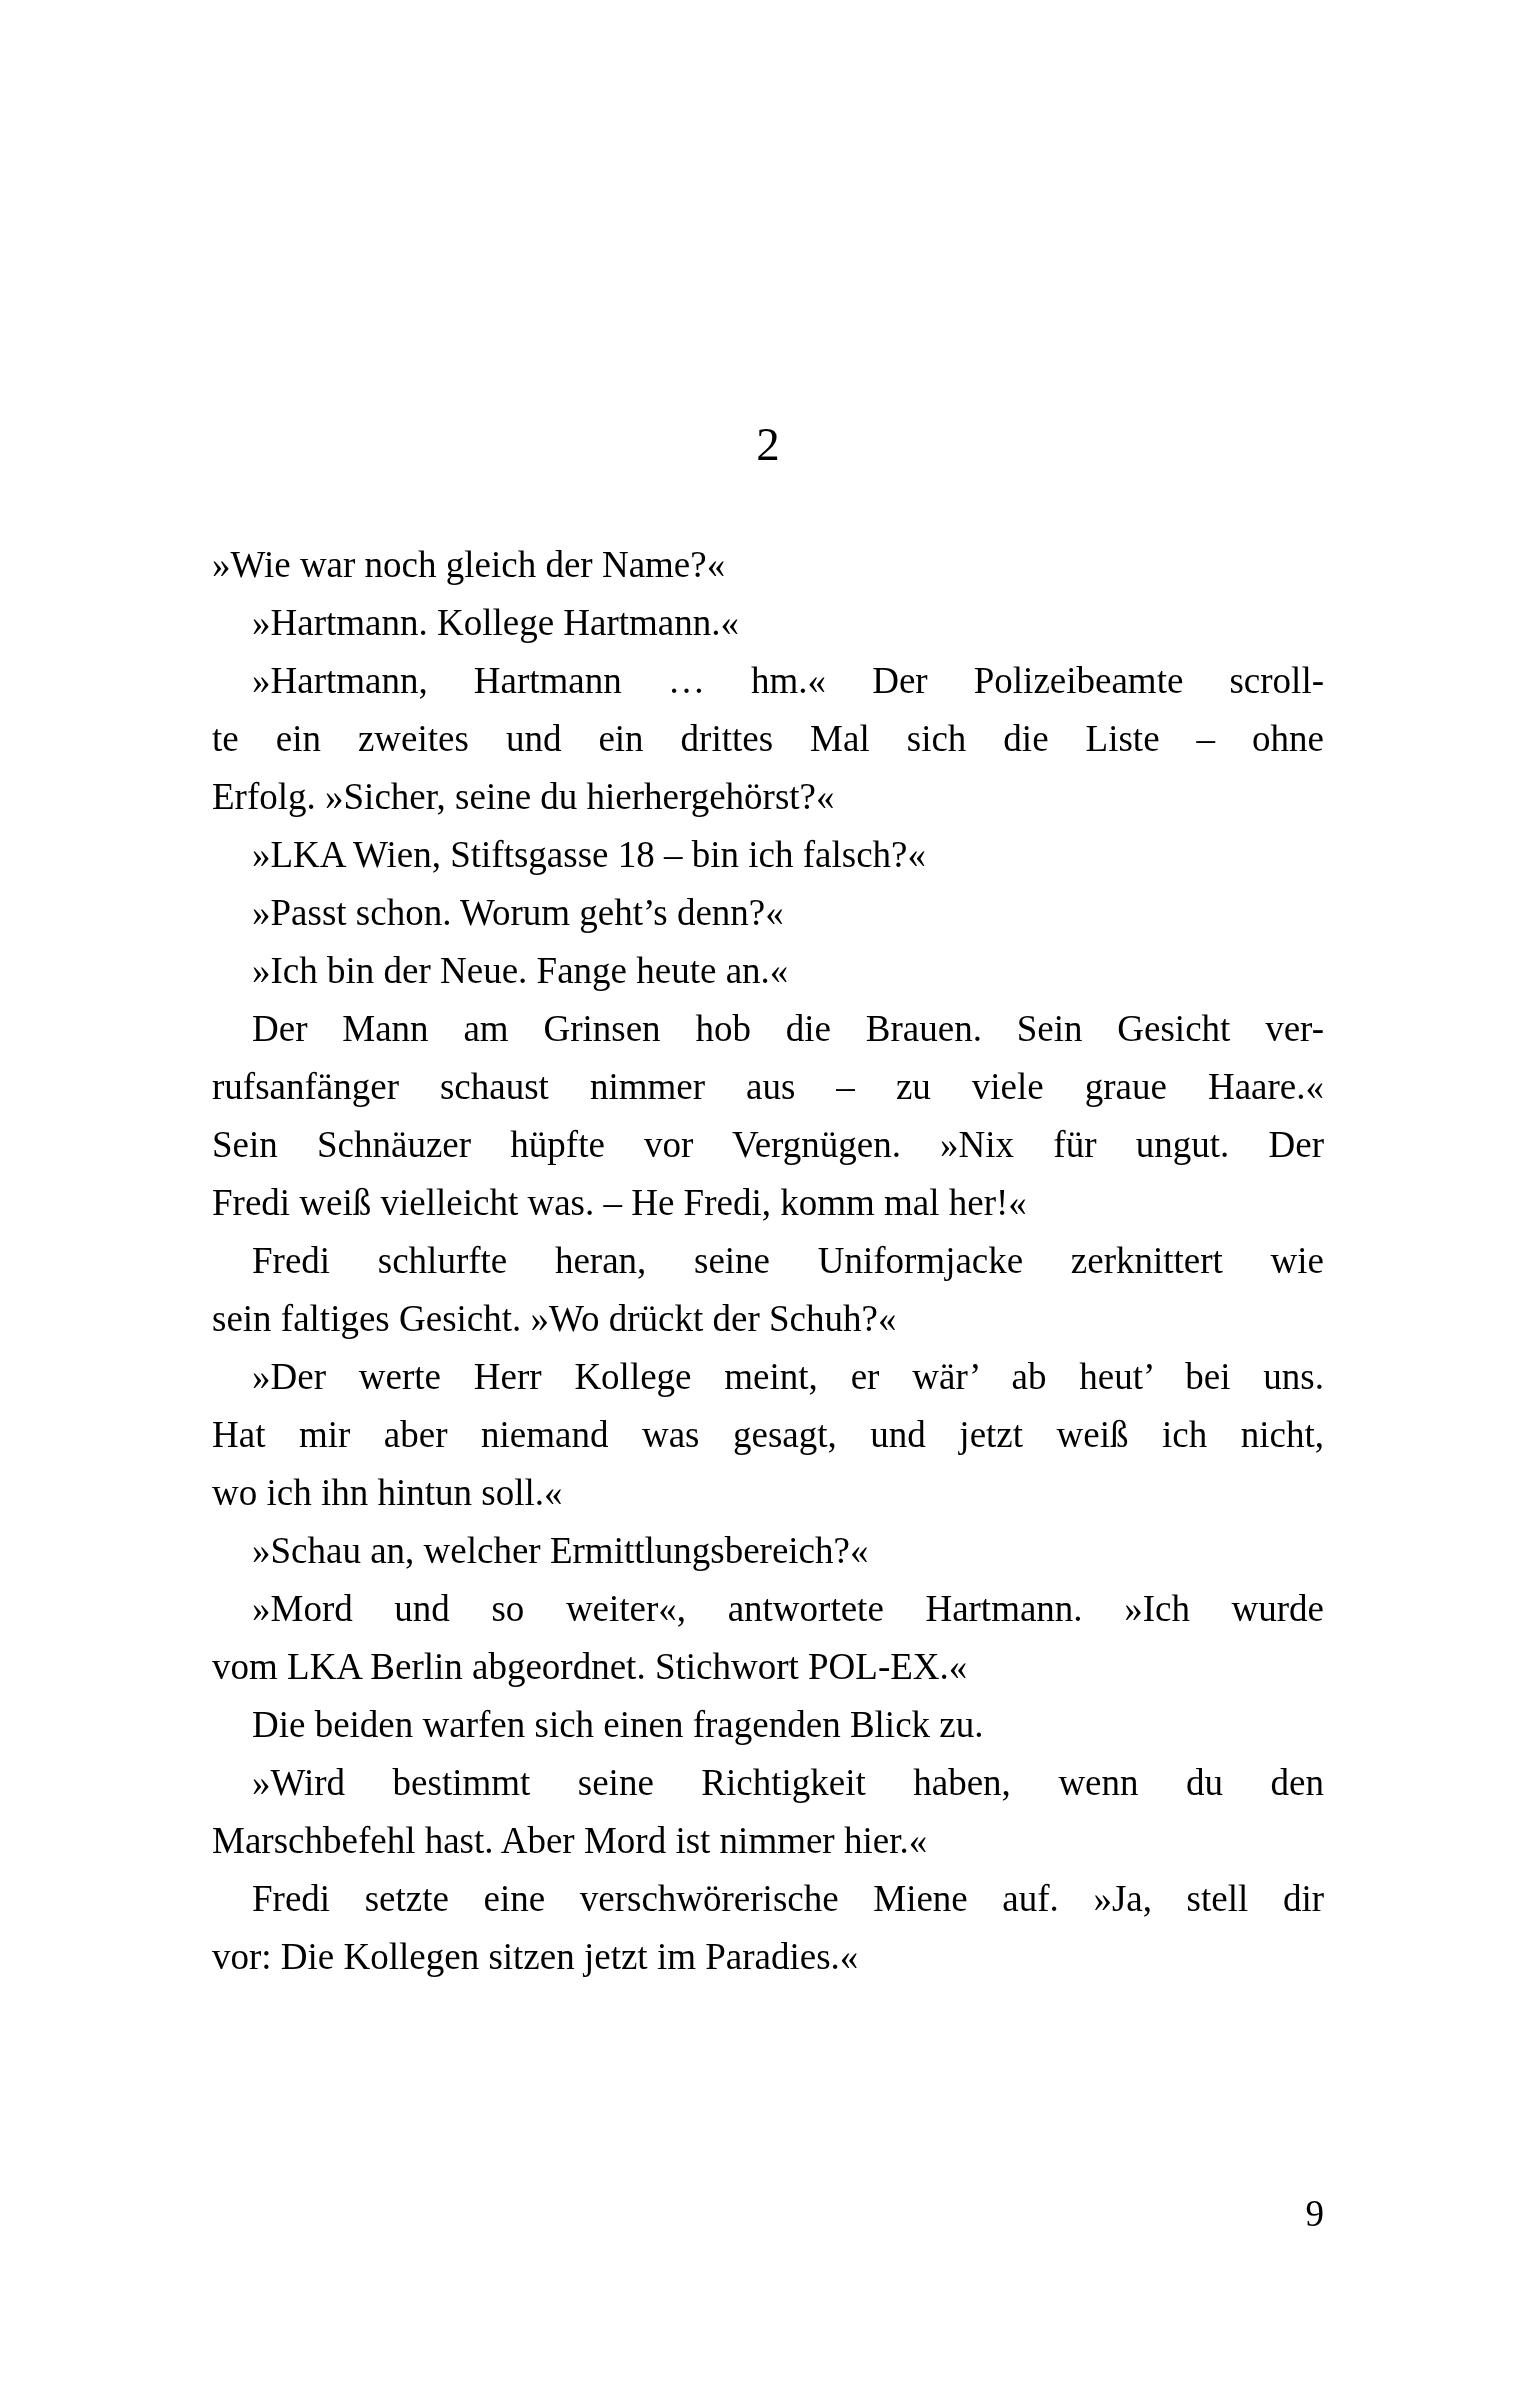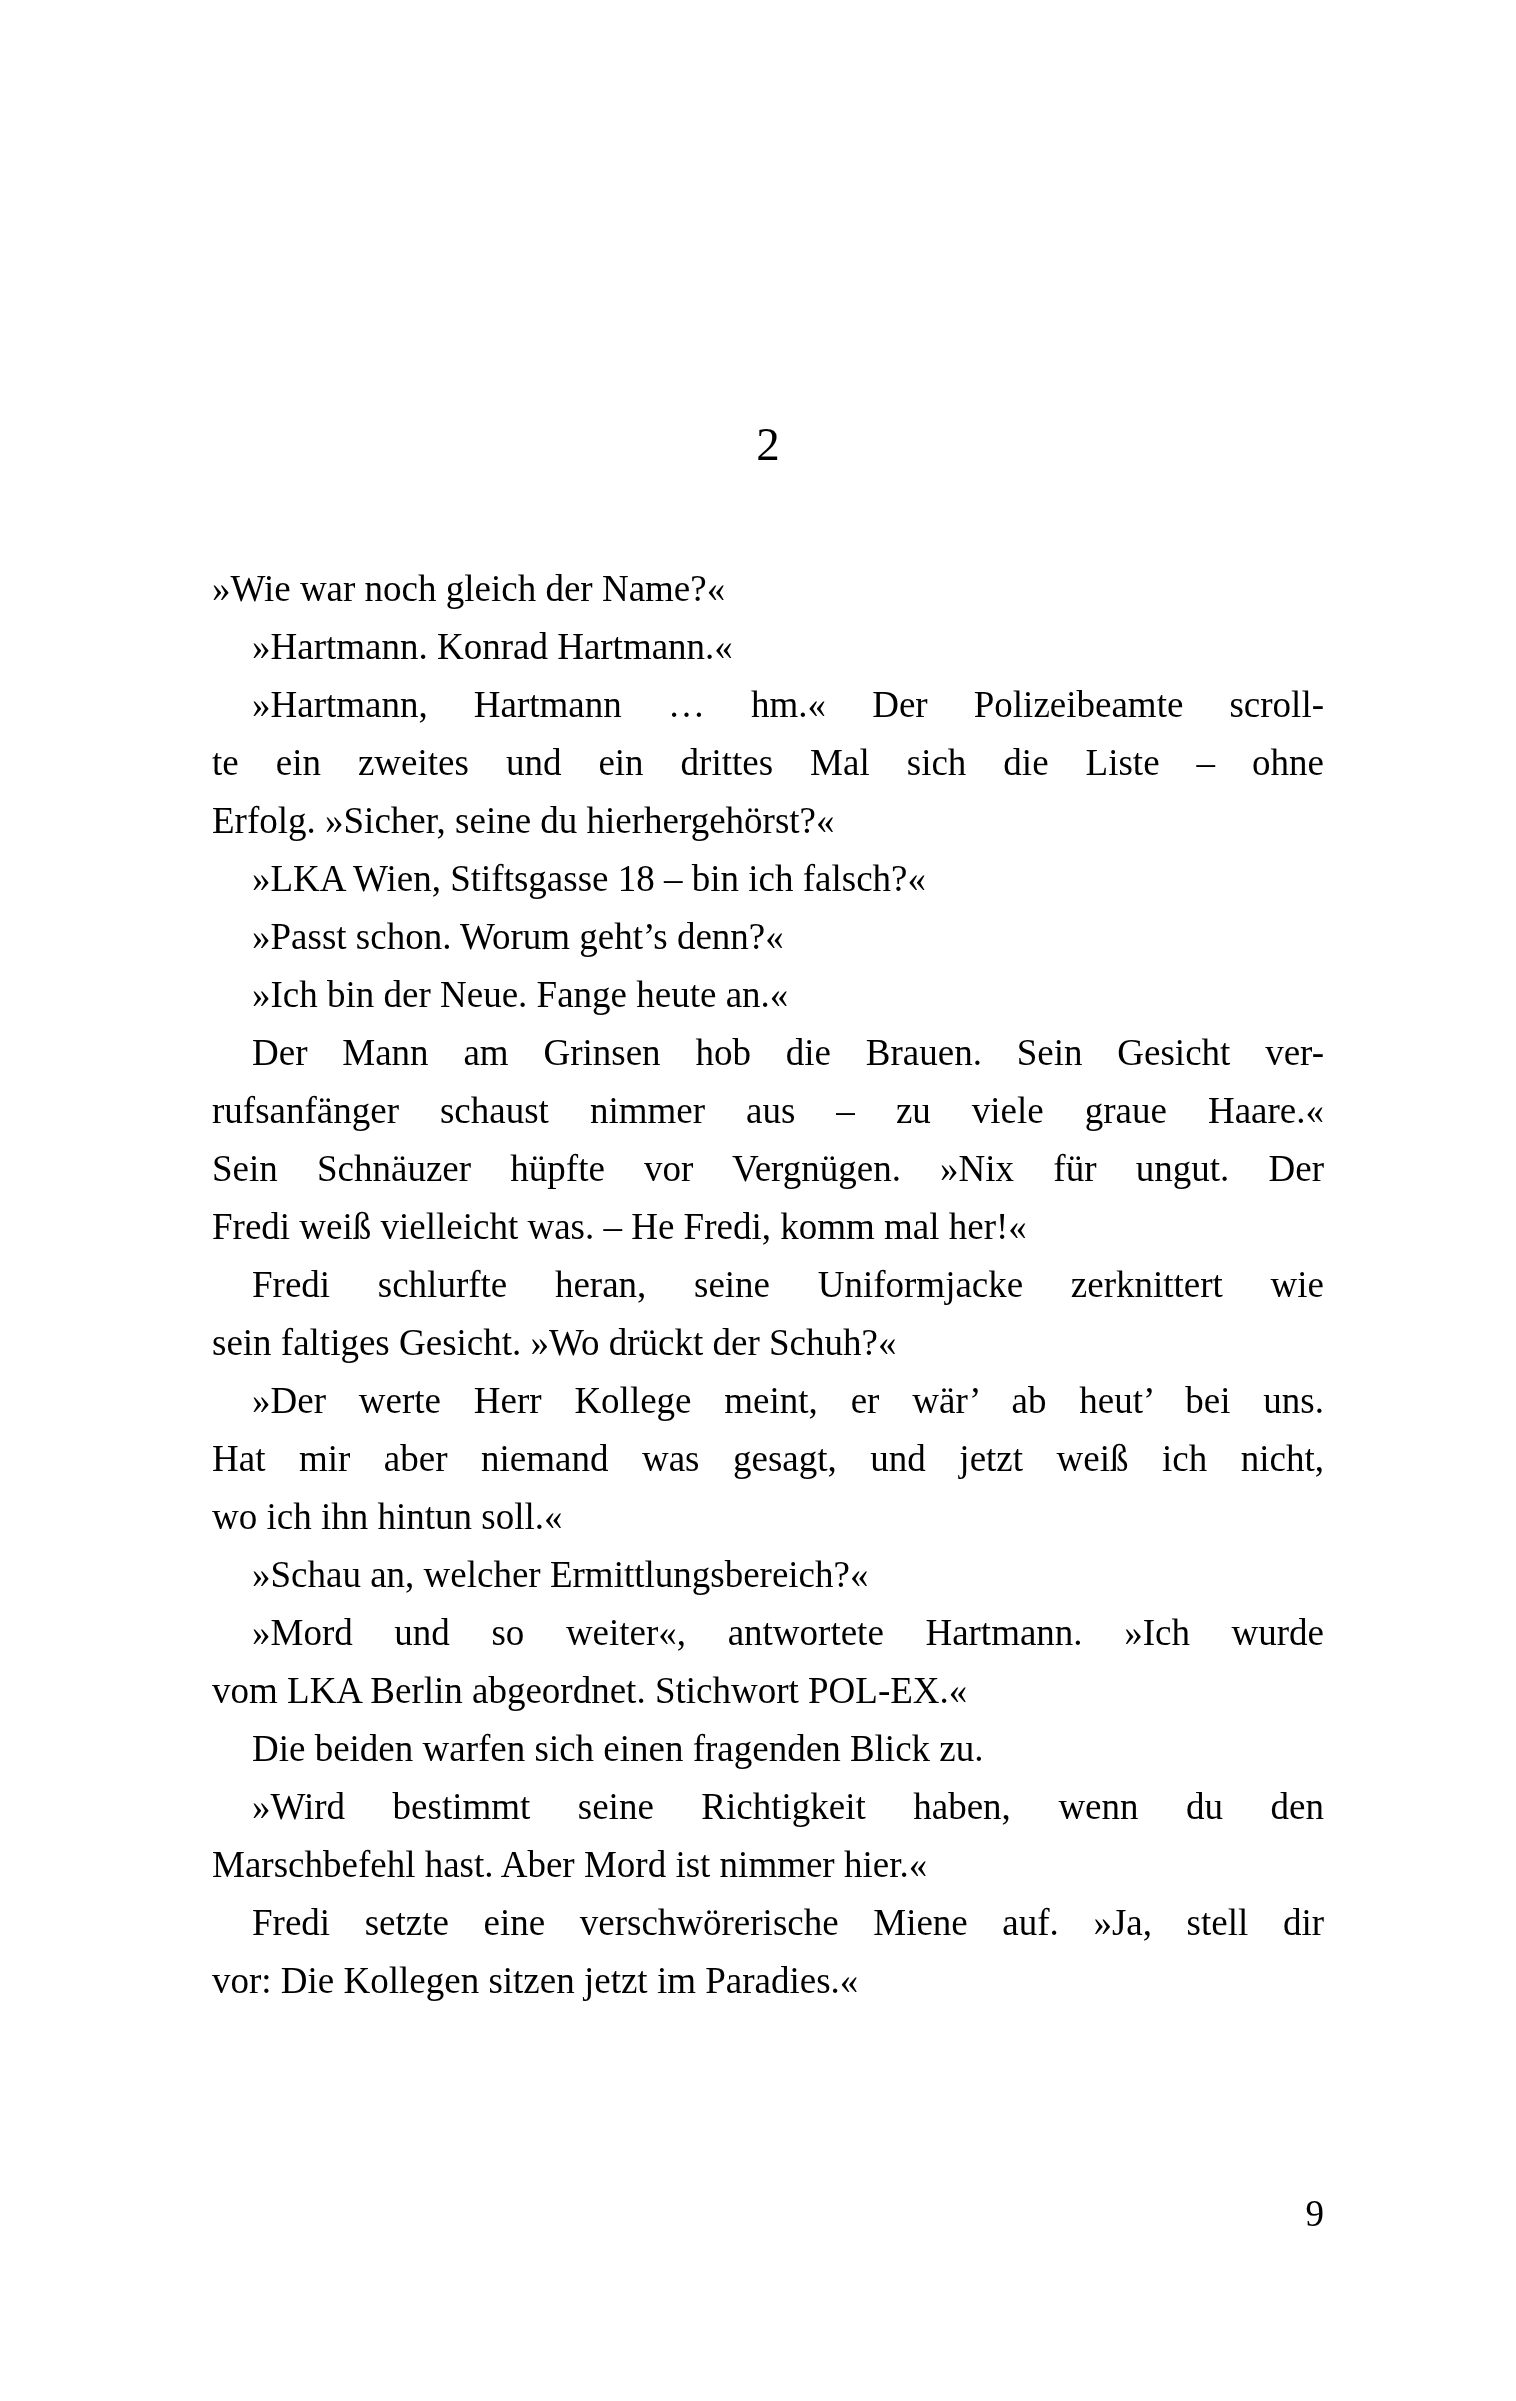--- a/index.html
+++ b/index.html
@@ -19,21 +19,21 @@
     width: 1112px;
     top: 415px;
     font-size: 47px;
     line-height: 58px;
     text-align: center;
   }
   .text {
     position: absolute;
     left: 212px;
     width: 1112px;
-    top: 560px;
+    top: 536px;
     font-size: 37px;
     line-height: 58px;
   }
   .line { width: 100%; white-space: normal; }
   .line.just { text-align: justify; text-align-last: justify; }
   .line.last { text-align: left; text-align-last: left; }
   .line.indent { padding-left: 40px; }
   .pagenum {
     position: absolute;
     left: 212px;
@@ -45,21 +45,21 @@
   }
 </style>
 </head>
 <body>
 
 <div class="page">
   <div class="chapter">2</div>
 
   <div class="text">
       <div class="line last">»Wie war noch gleich der Name?«</div>
-      <div class="line last indent">»Hartmann. Konrad Hartmann.«</div>
+      <div class="line last indent">»Hartmann. Kollege Hartmann.«</div>
       <div class="line just indent">»Hartmann, Hartmann … hm.« Der Polizeibeamte scroll-</div>
       <div class="line just">te ein zweites und ein drittes Mal sich die Liste – ohne</div>
       <div class="line last">Erfolg. »Sicher, seine du hierhergehörst?«</div>
       <div class="line last indent">»LKA Wien, Stiftsgasse 18 – bin ich falsch?«</div>
       <div class="line last indent">»Passt schon. Worum geht’s denn?«</div>
       <div class="line last indent">»Ich bin der Neue. Fange heute an.«</div>
       <div class="line just indent">Der Mann am Grinsen hob die Brauen. Sein Gesicht ver-</div>
       <div class="line just">rufsanfänger schaust nimmer aus – zu viele graue Haare.«</div>
       <div class="line just">Sein Schnäuzer hüpfte vor Vergnügen. »Nix für ungut. Der</div>
       <div class="line last">Fredi weiß vielleicht was. – He Fredi, komm mal her!«</div>

